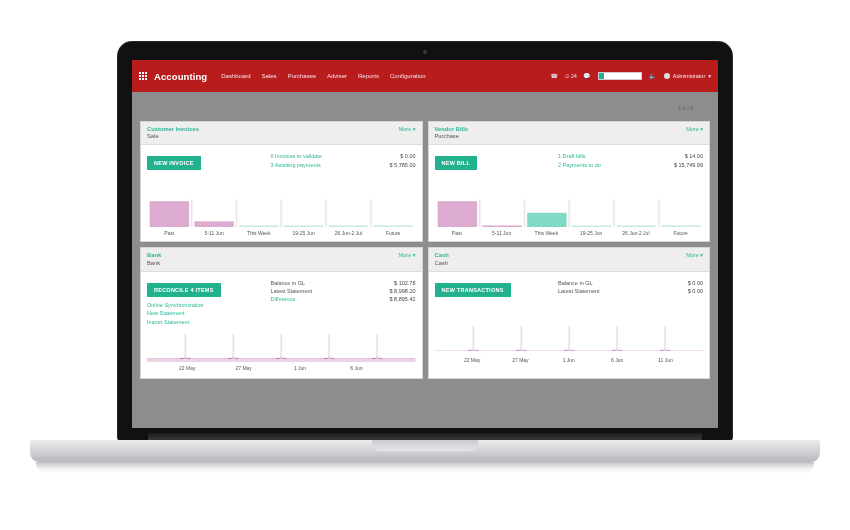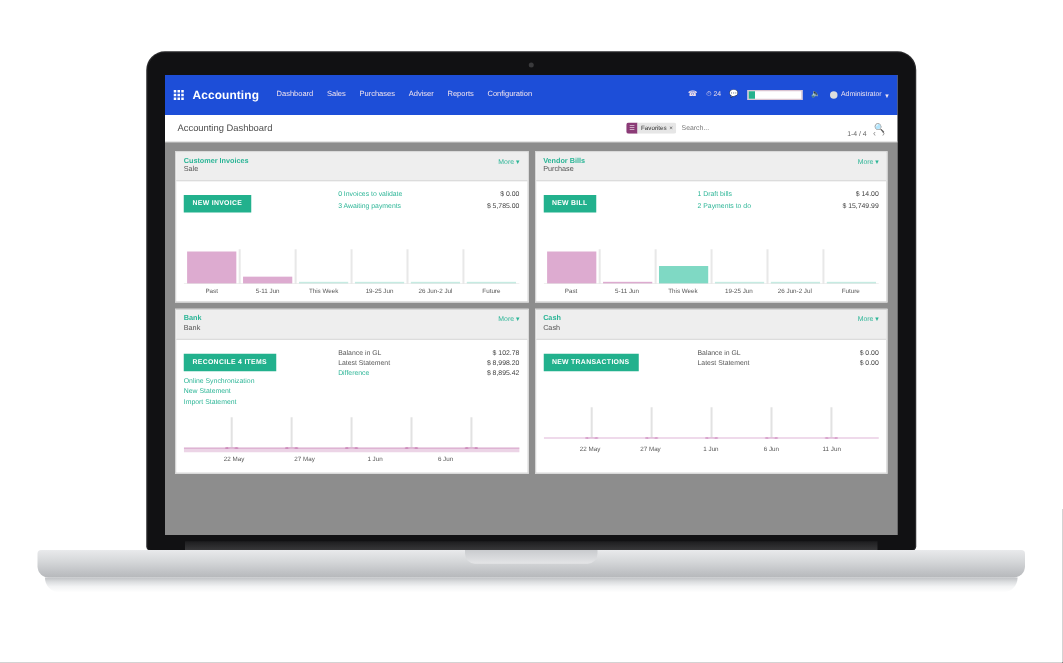--- a/index.html
+++ b/index.html
@@ -58,21 +58,21 @@
     position: absolute; left: 148px; top: 433px;
     width: 554px; height: 8px;
     background: linear-gradient(to bottom,#1d1d1f,#3b3b3d);
   }
 
   
   #odoo-app { width: 586px; height: 368px; background: #8d8d8d; position: relative; }
 
   
   .navbar {
-    height: 26px; background: #1d4ed8;
+    height: 26px; background: #b91c1c;
     display: flex; align-items: center;
     padding: 16px 7px; color: #fff;
   }
   .apps-icon {
     display: inline-grid; grid-template-columns: repeat(3,2px);
     grid-gap: 1px; margin-right: 7px;
   }
   .apps-icon i { display:block; width:2px; height:2px; background:#fff; }
   .brand { font-size: 9.5px; font-weight: bold; letter-spacing: .1px; margin-right: 14px; }
   .menu { display: flex; gap: 11px; }
@@ -188,34 +188,20 @@
               </span>
             <span class="ico">🔈</span>
             <span class="userchip">
               <span class="avatar-dot"></span>
               <span>Administrator</span>
               <span>▾</span>
             </span>
           </div>
         </div>
 
-        <div class="cpanel">
-          <div class="cp-title">Accounting Dashboard</div>
-          <div class="searchwrap">
-            <span class="facet">
-              <span class="facet-ico">☰</span>
-              <span class="facet-lbl">
-                <span>Favorites</span>
-                <span class="facet-x">×</span>
-              </span>
-            </span>
-            <input class="search-input" type="text" style="border: none; outline: none; background: transparent;" placeholder="Search...">
-            <span class="mag">🔍</span>
-          </div>
-        </div>
 
         <div class="pager">
           <span class="cnt">1-4 / 4</span>
           <span class="arw">‹</span>
           <span class="arw">›</span>
         </div>
 
         <div class="canvas">
           <div class="grid">
 

